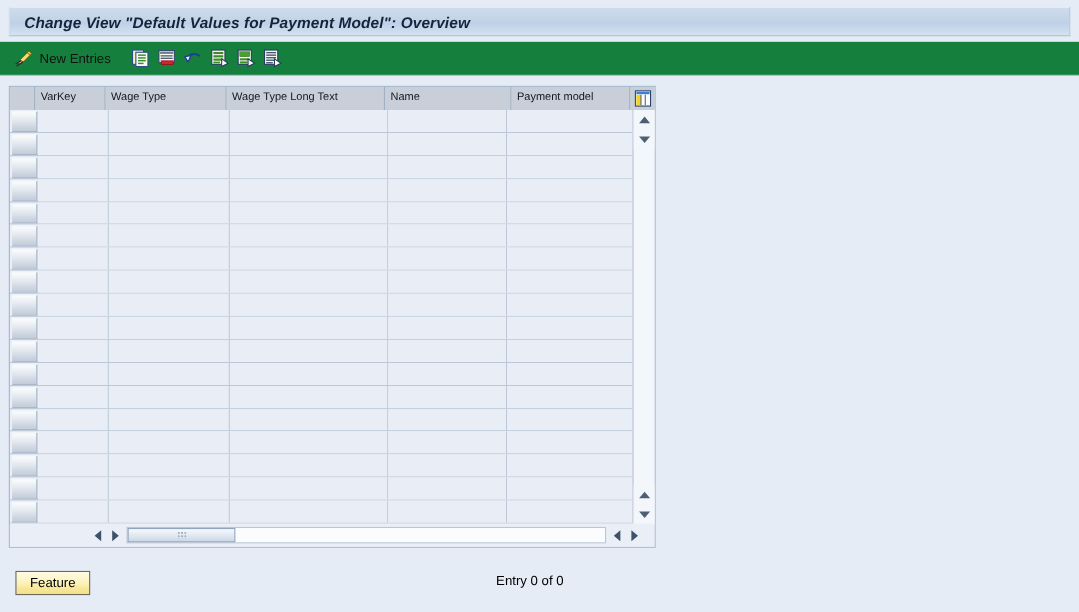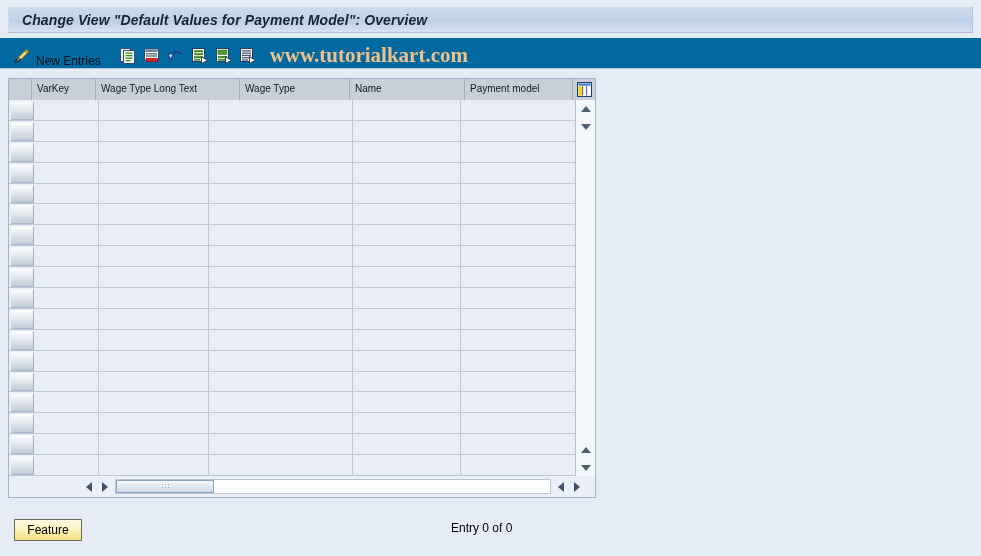--- a/index.html
+++ b/index.html
@@ -44,24 +44,24 @@
     white-space: nowrap;
   }
 
   
   #toolbar {
     position: absolute;
     left: 0px;
     top: 38px;
     width: 981px;
     height: 30px;
-    background: #0369a1;
+    background: #15803d;
     border-bottom: 1px solid #b9c7da;
     display: flex;
-    align-items: flex-end;
+    align-items: center;
   }
   .tb-btn {
     height: 24px;
     display: flex;
     align-items: center;
     justify-content: center;
     padding: 0 2px;
     cursor: pointer;
     border: 1px solid transparent;
     box-sizing: border-box;
@@ -422,30 +422,29 @@
           <rect x="3" y="5.5" width="9" height="1.3"></rect>
           <rect x="3" y="7.8" width="9" height="1.3"></rect>
           <rect x="3" y="10.1" width="9" height="1.3"></rect>
           <rect x="3" y="12.4" width="6" height="1.3"></rect>
         </g>
         <path d="M10.5 9.5 L16.5 13.5 L10.5 16.5 Z" fill="#fdfdfa" stroke="#2a3c5e" stroke-width="1"></path>
       </svg>
     </span>
   </div>
 
-  <div class="watermark">www.tutorialkart.com</div>
 </div>
 
 <div id="table-panel">
 
   <div id="grid-header">
     <div class="hdr-corner"></div>
     <div class="hdr-cell" style="width:64px">VarKey</div>
+    <div class="hdr-cell" style="width:110px">Wage Type</div>
     <div class="hdr-cell" style="width:144px">Wage Type Long Text</div>
-    <div class="hdr-cell" style="width:110px">Wage Type</div>
     <div class="hdr-cell" style="width:115px">Name</div>
     <div class="hdr-cell" style="width:108px">Payment model</div>
     <div class="hdr-cfg">
       <span>
         <svg width="15" height="15" viewBox="0 0 15 15">
           <rect x="0.5" y="0.5" width="14" height="14" fill="#ffffff" stroke="#24406b" stroke-width="1.2"></rect>
           <rect x="1.5" y="1.5" width="12" height="2.2" fill="#3f7fd0"></rect>
           <rect x="1.5" y="4.2" width="4" height="9.3" fill="#f3d422"></rect>
           <rect x="6" y="4.2" width="3.4" height="9.3" fill="#fdfdfd"></rect>
           <rect x="9.9" y="4.2" width="3.6" height="9.3" fill="#fdfdfd"></rect>

